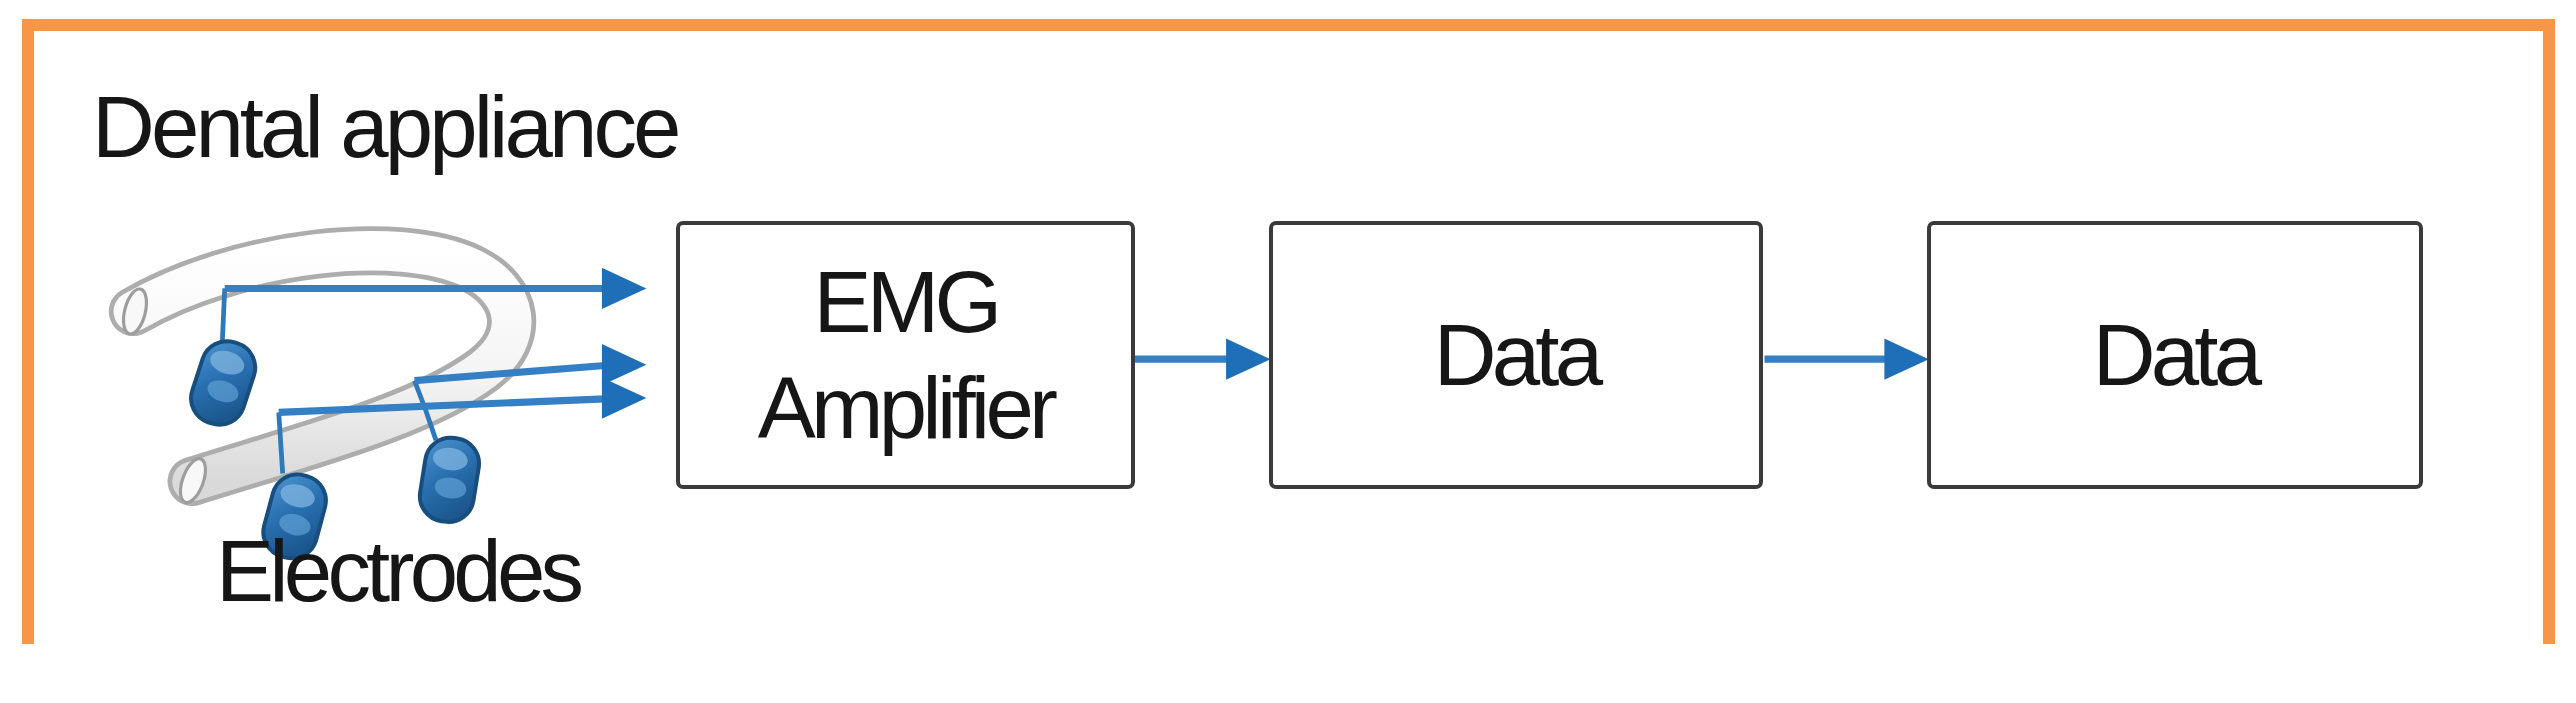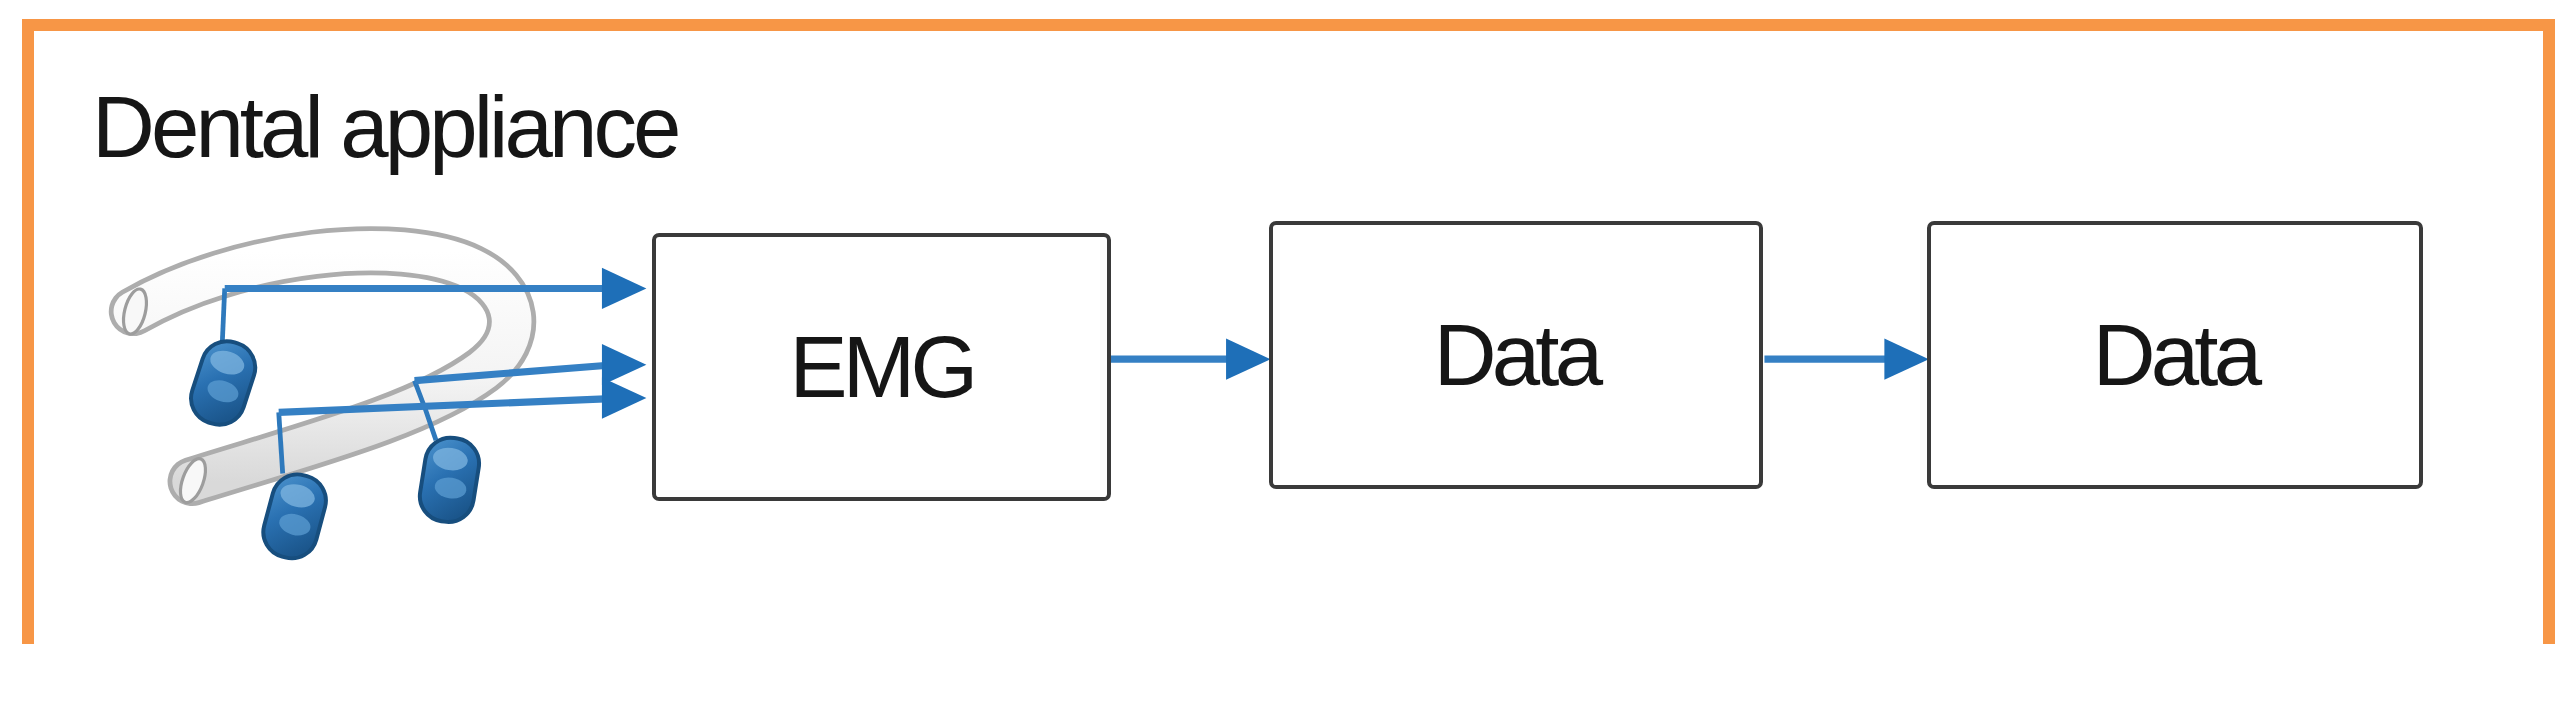--- a/index.html
+++ b/index.html
@@ -32,21 +32,21 @@
   }
   .diagram-svg{position:absolute;left:0;top:0;}
   .box{
     position:absolute;top:221px;height:268px;
     border:4.8px solid #3A3A3A;border-radius:7.1px;
     background:#ffffff;box-sizing:border-box;
     display:flex;flex-direction:column;align-items:center;justify-content:center;
     font-size:87px;line-height:106px;letter-spacing:-0.055em;
     color:#161616;text-align:center;white-space:nowrap;
   }
-  .box-emg{left:652px;width:459px;margin-top:12px;}
+  .box-emg{left:676px;width:459px;}
   .box-daq{left:1269px;width:494px;}
   .box-ds{left:1927px;width:496px;}
 </style>
 </head>
 <body>
 
 <div class="canvas">
 
   <div class="frame"></div>
 
@@ -117,23 +117,25 @@
       <g transform="translate(566 604) rotate(9)">
         <rect x="-34" y="-53" width="68" height="106" rx="32" fill="url(#elGrad)" stroke="#174E7E" stroke-width="5"></rect>
         <ellipse cx="-3" cy="-26" rx="22" ry="14" fill="#7FB5E0" opacity="0.75"></ellipse>
         <ellipse cx="3" cy="10" rx="20" ry="13" fill="#5E9FD4" opacity="0.7"></ellipse>
       </g>
     </g>
   </svg>
 
   <div class="box box-emg">
     <span>EMG</span>
+    <span>Amplifier</span>
   </div>
   <div class="box box-daq">
     <span>Data</span>
   </div>
   <div class="box box-ds">
     <span>Data</span>
   </div>
 
+  <div class="electrodes-label">Electrodes</div>
 
 </div>
 
 
 </body></html>

